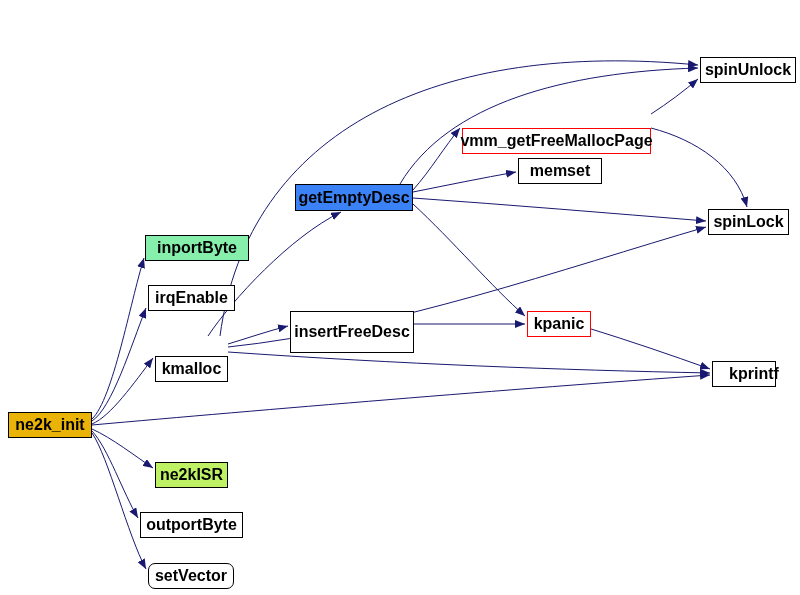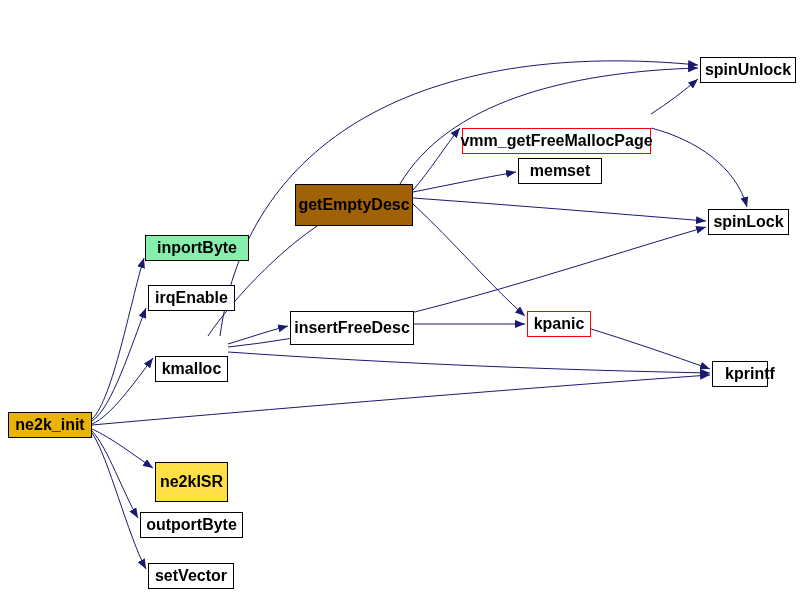--- a/index.html
+++ b/index.html
@@ -68,25 +68,25 @@
         <path d="M 651 114 C 668 103, 684 91, 698 79" fill="none" stroke="#191970" stroke-width="1" marker-end="url(#arrow)"></path>
         <path d="M 651 128 C 697 140, 736 167, 747 207" fill="none" stroke="#191970" stroke-width="1" marker-end="url(#arrow)"></path>
         <path d="M 588 328 C 630 341, 671 355, 710 369" fill="none" stroke="#191970" stroke-width="1" marker-end="url(#arrow)"></path>
       </g>
   </svg>
   <div>
       <div class="node" style="left: 8px; top: 412px; width: 84px; height: 26px; background: #eab308; border-color: rgb(0, 0, 0);">ne2k_init</div>
       <div class="node" style="left: 145px; top: 235px; width: 104px; height: 26px; background: #86efac; border-color: rgb(0, 0, 0);">inportByte</div>
       <div class="node" style="left: 148px; top: 285px; width: 87px; height: 26px; background: rgb(255, 255, 255); border-color: rgb(0, 0, 0);">irqEnable</div>
       <div class="node" style="left: 155px; top: 356px; width: 73px; height: 26px; background: rgb(255, 255, 255); border-color: rgb(0, 0, 0);">kmalloc</div>
-      <div class="node" style="left: 155px; top: 462px; width: 73px; height: 40px; background: #fde047; border-color: rgb(0, 0, 0);">ne2kISR</div>
+      <div class="node" style="left: 155px; top: 462px; width: 73px; height: 26px; background: #bef264; border-color: rgb(0, 0, 0);">ne2kISR</div>
       <div class="node" style="left: 140px; top: 512px; width: 103px; height: 26px; background: rgb(255, 255, 255); border-color: rgb(0, 0, 0);">outportByte</div>
-      <div class="node" style="left: 148px; top: 563px; width: 86px; height: 26px; background: rgb(255, 255, 255); border-color: rgb(0, 0, 0);">setVector</div>
-      <div class="node" style="left: 295px; top: 184px; width: 118px; height: 42px; background: #a16207; border-color: rgb(0, 0, 0);">getEmptyDesc</div>
-      <div class="node" style="left: 290px; top: 311px; width: 124px; height: 34px; background: rgb(255, 255, 255); border-color: rgb(0, 0, 0);">insertFreeDesc</div>
+      <div class="node" style="left: 148px; top: 563px; width: 86px; height: 26px; background: rgb(255, 255, 255); border-color: rgb(0, 0, 0); border-radius: 7px;">setVector</div>
+      <div class="node" style="left: 295px; top: 184px; width: 118px; height: 27px; background: #3b82f6; border-color: rgb(0, 0, 0);">getEmptyDesc</div>
+      <div class="node" style="left: 290px; top: 311px; width: 124px; height: 42px; background: rgb(255, 255, 255); border-color: rgb(0, 0, 0);">insertFreeDesc</div>
       <div class="node" style="left: 462px; top: 108px; width: 189px; height: 26px; background: rgb(255, 255, 255); border-color: rgb(255, 0, 0); margin-top: 20px;">vmm_getFreeMallocPage</div>
       <div class="node" style="left: 518px; top: 158px; width: 84px; height: 26px; background: rgb(255, 255, 255); border-color: rgb(0, 0, 0);">memset</div>
       <div class="node" style="left: 527px; top: 311px; width: 64px; height: 26px; background: rgb(255, 255, 255); border-color: rgb(255, 0, 0);">kpanic</div>
       <div class="node" style="left: 700px; top: 57px; width: 96px; height: 26px; background: rgb(255, 255, 255); border-color: rgb(0, 0, 0);">spinUnlock</div>
       <div class="node" style="left: 708px; top: 209px; width: 81px; height: 26px; background: rgb(255, 255, 255); border-color: rgb(0, 0, 0);">spinLock</div>
-      <div class="node" style="left: 712px; top: 361px; width: 56px; height: 26px; background: rgb(255, 255, 255); border-color: rgb(0, 0, 0); padding-left: 20px;">kprintf</div>
+      <div class="node" style="left: 712px; top: 361px; width: 64px; height: 26px; background: rgb(255, 255, 255); border-color: rgb(0, 0, 0); padding-left: 20px;">kprintf</div>
     </div>
 </div>
 
 </body></html>

